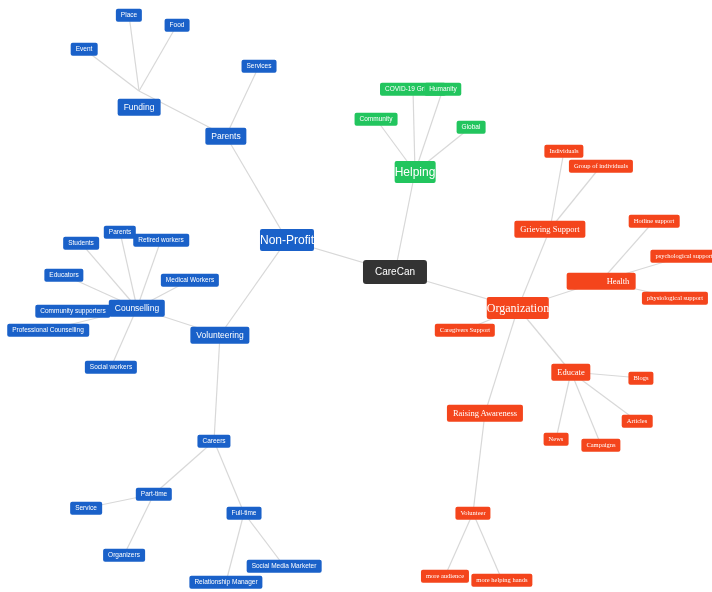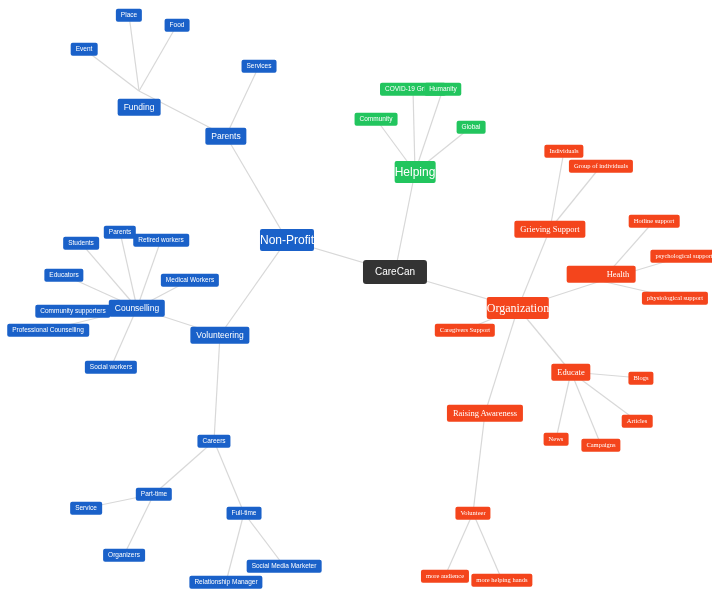--- a/index.html
+++ b/index.html
@@ -138,21 +138,21 @@
       <div class="node blue lvl3" style="left: 284px; top: 566px;">Social Media Marketer</div>
       <div class="node green lvl1" style="left: 415px; top: 172px;">Helping</div>
       <div class="node green lvl3" style="left: 413px; top: 89px;">COVID-19 Grieving</div>
       <div class="node green lvl3" style="left: 443px; top: 89px;">Humanity</div>
       <div class="node green lvl3" style="left: 376px; top: 119px;">Community</div>
       <div class="node green lvl3" style="left: 471px; top: 127px;">Global</div>
       <div class="node red lvl1" style="left: 518px; top: 308px;">Organization</div>
       <div class="node red lvl2" style="left: 550px; top: 229px;">Grieving Support</div>
       <div class="node red lvl3" style="left: 564px; top: 151px;">Individuals</div>
       <div class="node red lvl3" style="left: 601px; top: 166px;">Group of individuals</div>
-      <div class="node red lvl2" style="left: 601px; top: 274px; padding-left: 40px;">Health</div>
+      <div class="node red lvl2" style="left: 601px; top: 281px; padding-left: 40px;">Health</div>
       <div class="node red lvl3" style="left: 654px; top: 221px;">Hotline support</div>
       <div class="node red lvl3" style="left: 684px; top: 256px;">psychological support</div>
       <div class="node red lvl3" style="left: 675px; top: 298px;">physiological support</div>
       <div class="node red lvl3" style="left: 465px; top: 330px;">Caregivers Support</div>
       <div class="node red lvl2" style="left: 571px; top: 372px;">Educate</div>
       <div class="node red lvl3" style="left: 641px; top: 378px;">Blogs</div>
       <div class="node red lvl3" style="left: 637px; top: 421px;">Articles</div>
       <div class="node red lvl3" style="left: 556px; top: 439px;">News</div>
       <div class="node red lvl3" style="left: 601px; top: 445px;">Campaigns</div>
       <div class="node red lvl2" style="left: 485px; top: 413px;">Raising Awareness</div>

